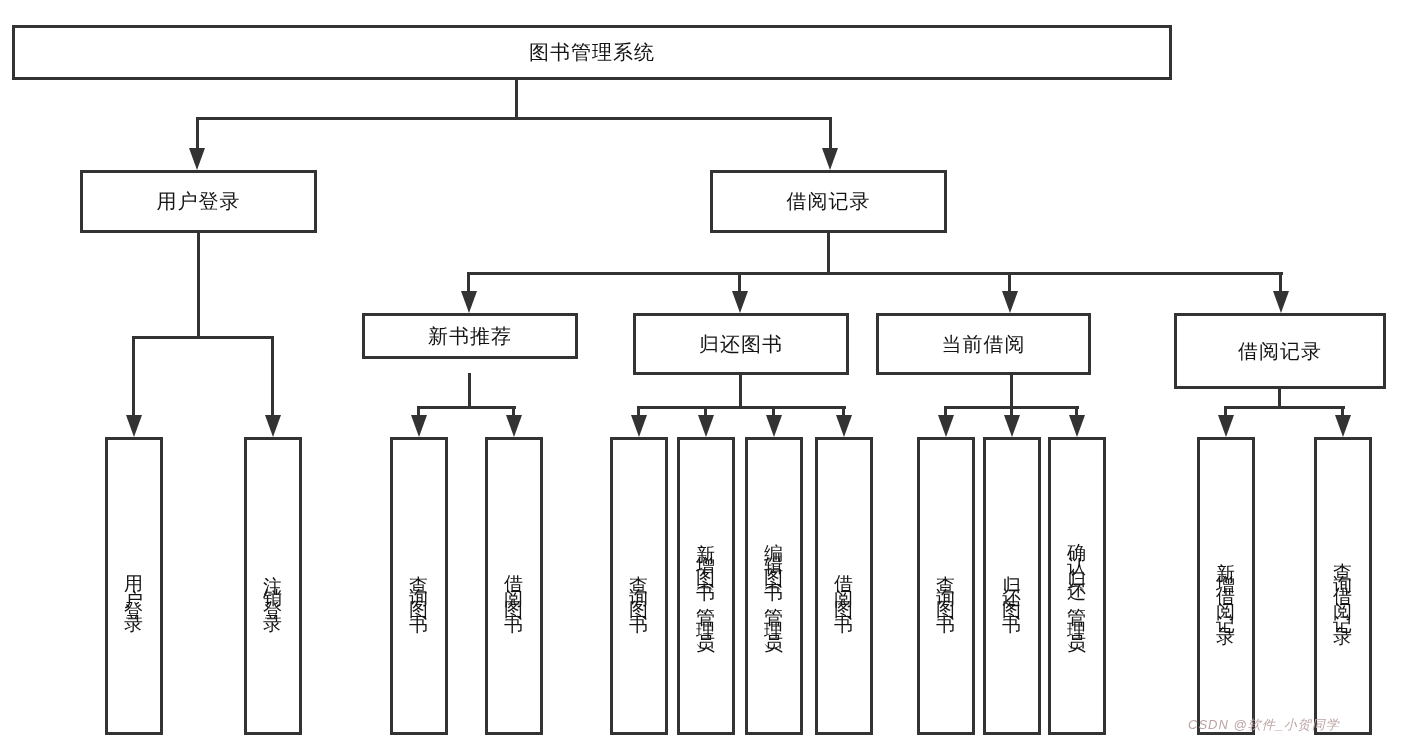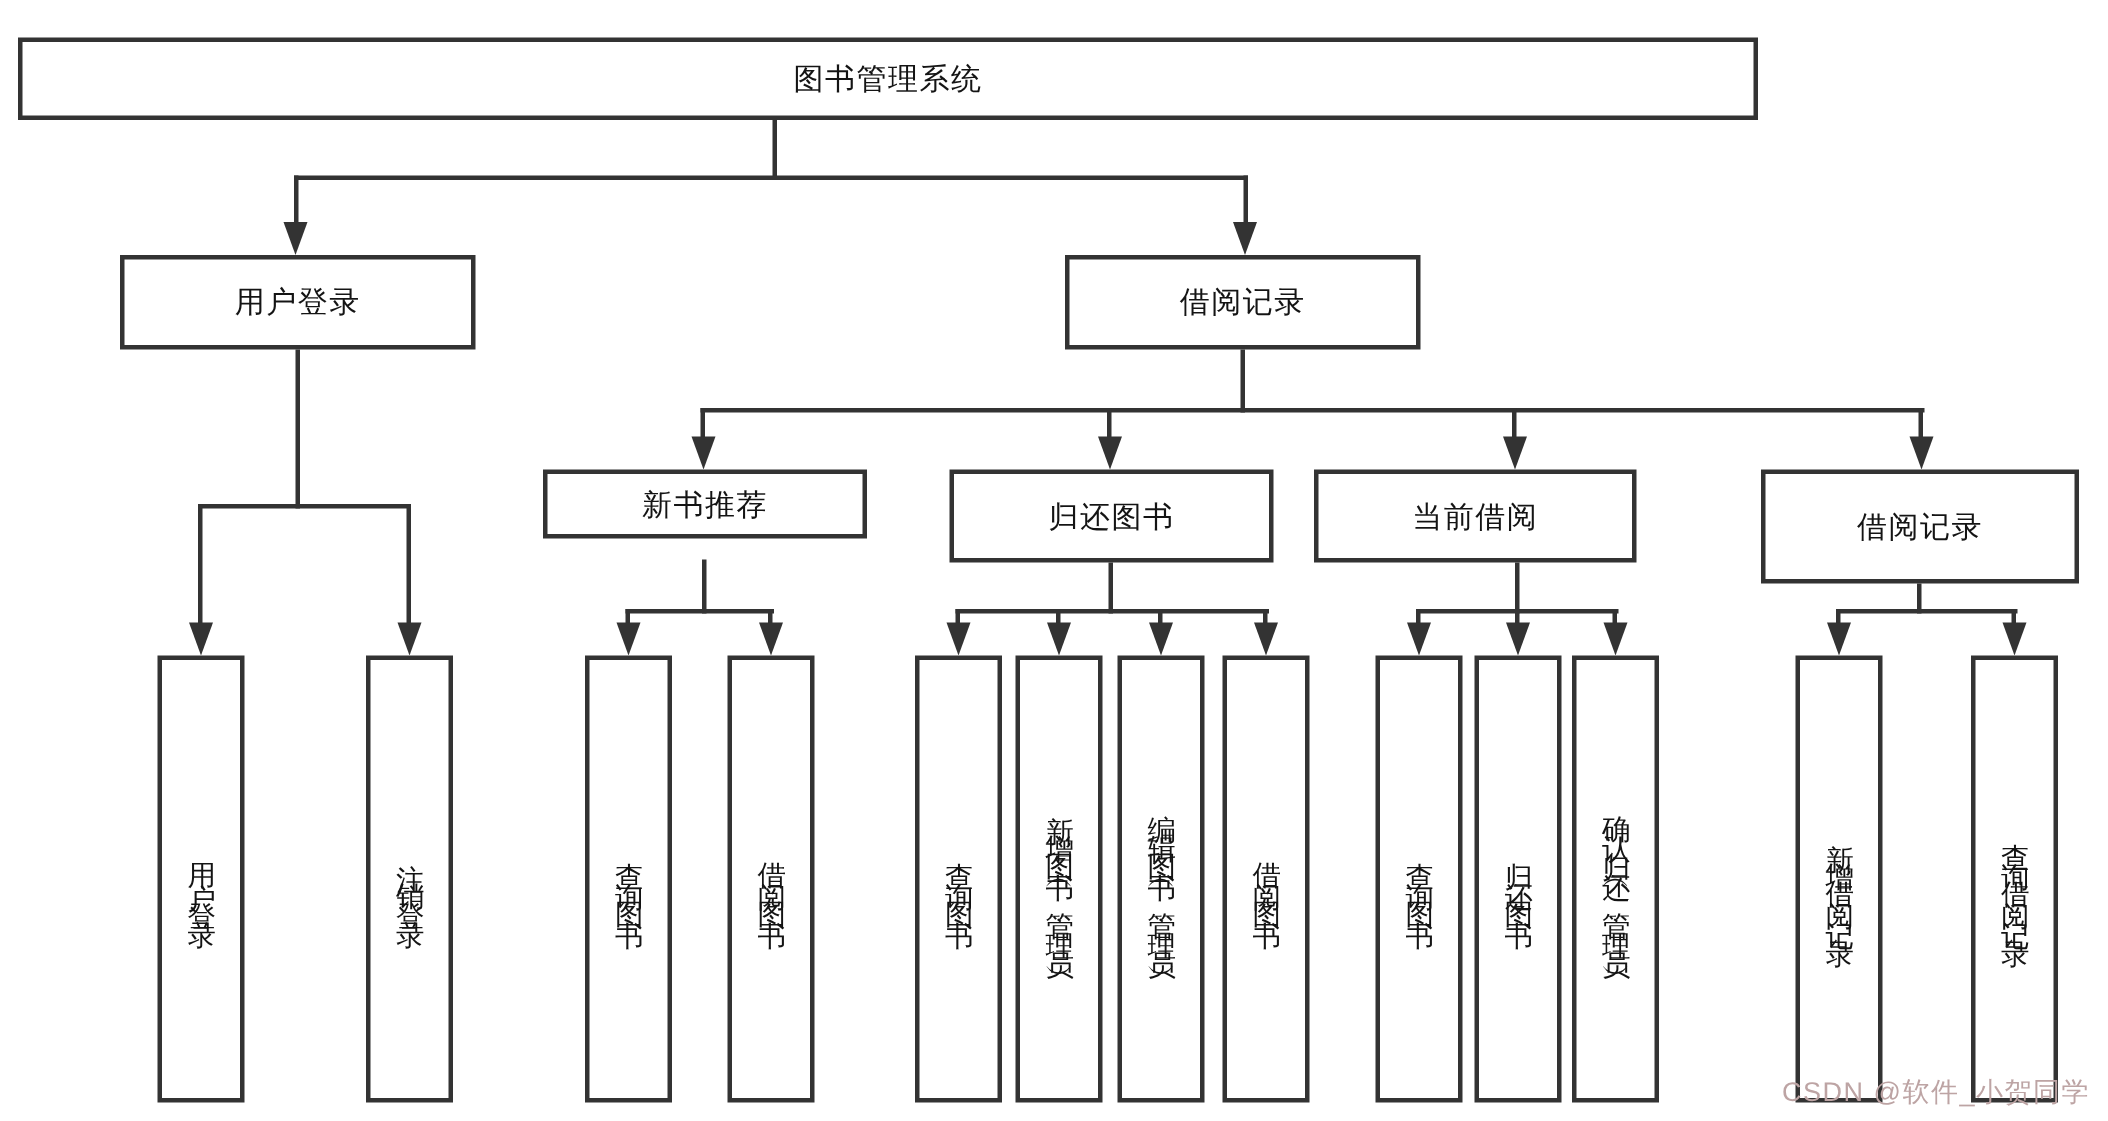--- a/index.html
+++ b/index.html
@@ -22,22 +22,22 @@
     font-size:19px; line-height:1; letter-spacing:13px; color:var(--text);
   }
   .vl{position:absolute; width:3px; background:var(--line);}
   .hl{position:absolute; height:3px; background:var(--line);}
   .arrow{
     position:absolute; width:0; height:0;
     border-left:8px solid transparent; border-right:8px solid transparent;
     border-top:22px solid var(--line);
   }
   .watermark{
-    position:absolute; left:1188px; top:716px; font-size:18px;
-    color:var(--wm); letter-spacing:1px; white-space:nowrap;
+    position:absolute; left:1188px; top:716px; font-size:13px;
+    color:var(--wm); letter-spacing:1px; white-space:nowrap;font-style:italic;
   }
 </style>
 </head>
 <body>
 
 <div id="canvas">
 
   <div class="vl" style="left:515px;top:66px;height:54px"></div>
   <div class="hl" style="left:196px;top:117px;width:636px"></div>
   <div class="vl" style="left:196px;top:117px;height:33px"></div>

